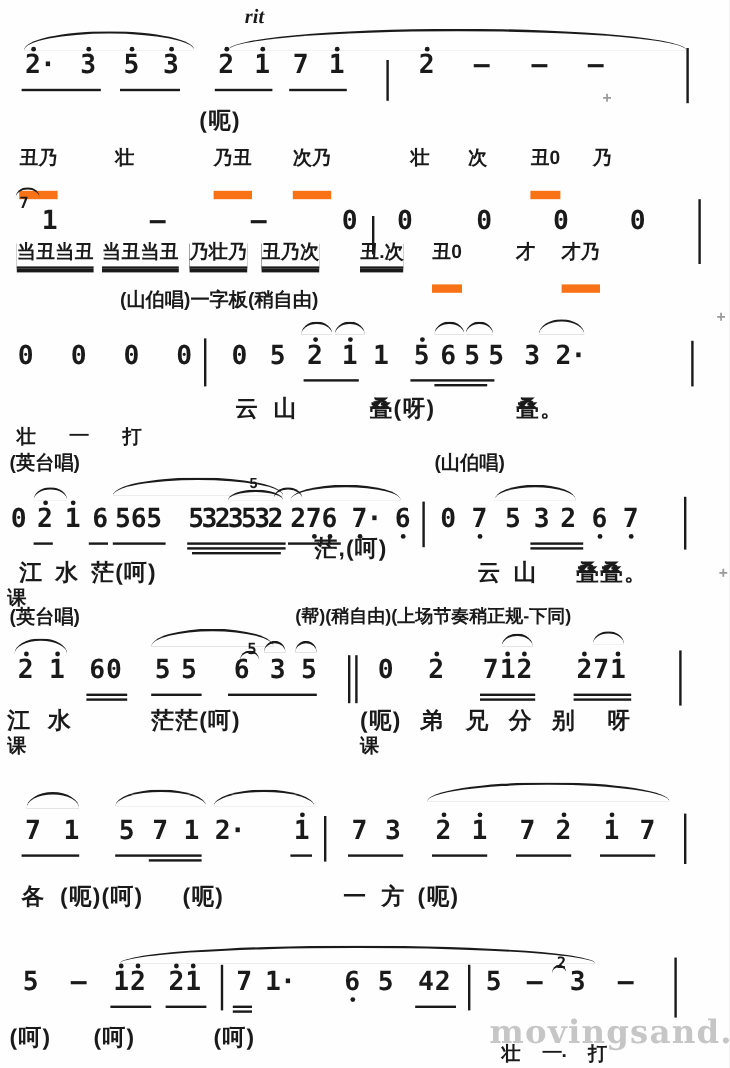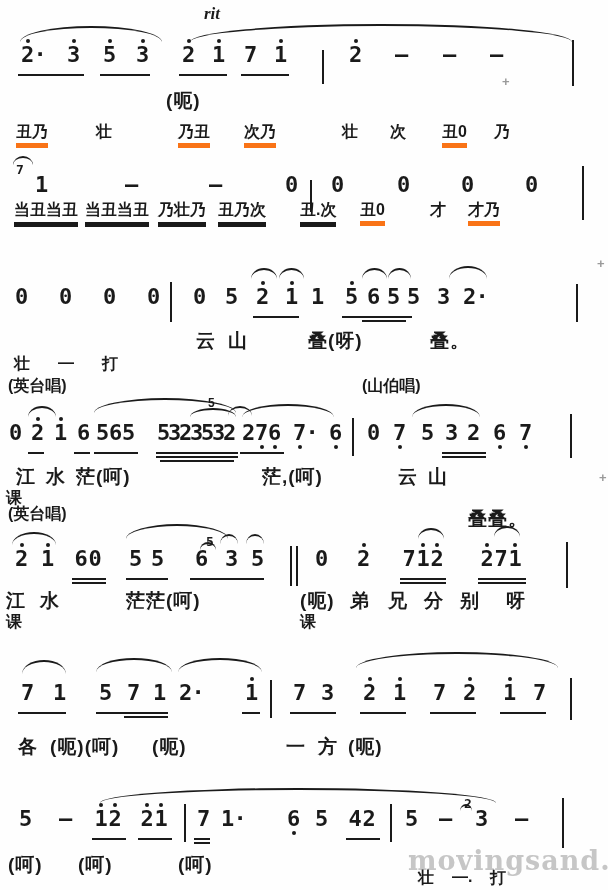--- a/index.html
+++ b/index.html
@@ -9,21 +9,21 @@
   .cell{display:flex;flex-direction:column;align-items:center;width:15px}
   .ndot{width:4px;height:4px;border-radius:50%;margin:1px 0;background:transparent}
   .ndot.on{background:#1a1a1a}
   .digit{font-family:"DejaVu Sans Mono",monospace;font-weight:700;font-size:22px;line-height:22px}
   .slur{position:absolute;border-top:2.5px solid #1a1a1a;border-radius:50% 50% 0 0/100% 100% 0 0}
   .bar{position:absolute;width:2px;background:#1a1a1a}
   .beam{position:absolute;height:2px;background:#1a1a1a}
   .beam.n2{box-shadow:0 4px 0 #1a1a1a}
   .lyr{position:absolute;font-size:19px;font-weight:700;white-space:nowrap;letter-spacing:1px}
   .pc{position:absolute;font-size:16px;font-weight:700;white-space:nowrap}
-  .pc.u1{border-bottom:5px solid #f97316;padding-bottom:0}
+  .pc.u1{border-bottom:7px solid #f97316;padding-bottom:16px}
   .pc.u2{border-bottom:2px solid #1a1a1a;padding-bottom:1px;box-shadow:0 3px 0 #1a1a1a}
   .ann{position:absolute;font-weight:700;font-size:15px;white-space:nowrap}
   .ann.rit{font-family:"Liberation Serif",serif;font-style:italic;font-weight:700;font-size:17px}
   .ann.tuplet{font-size:12px}
   .grace{position:absolute;font-family:"DejaVu Sans Mono",monospace;font-weight:700;font-size:13px}
   .wm{position:absolute;left:408px;top:845px;font-size:27px;font-weight:700;color:#c6c6c6;
      letter-spacing:1px;font-family:"DejaVu Serif",serif}
   .mark{position:absolute;color:#9a9a9a;font-size:13px;font-weight:700}
 </style>
 </head>
@@ -191,20 +191,21 @@
       </span>
     </div>
     <div class="tok" style="left: 524px; top: 168px;">
       <span class="cell">
         <span class="ndot"></span>
         <span class="digit">0</span>
         <span class="ndot"></span>
       </span>
     </div>
     <div class="grace" style="left: 16px; top: 162px;">7</div>
+    <div class="ann" style="left: 100px; top: 240px; font-size: 16px;">(山伯唱)一字板(稍自由)</div>
     <div class="pc u2" style="left: 14px; top: 200px;">当丑当丑</div>
     <div class="pc u2" style="left: 85px; top: 200px;">当丑当丑</div>
     <div class="pc u2" style="left: 158px; top: 200px;">乃壮乃</div>
     <div class="pc u2" style="left: 218px; top: 200px;">丑乃次</div>
     <div class="pc u2" style="left: 300px; top: 200px;">丑.次</div>
     <div class="pc u1" style="left: 360px; top: 200px;">丑0</div>
     <div class="pc" style="left: 430px; top: 200px;">才</div>
     <div class="pc u1" style="left: 468px; top: 200px;">才乃</div>
     <div class="slur" style="left: 251px; top: 268px; width: 26px; height: 9px;"></div>
     <div class="slur" style="left: 279px; top: 268px; width: 25px; height: 9px;"></div>
@@ -514,24 +515,24 @@
         <span class="digit">7</span>
         <span class="ndot on"></span>
       </span>
     </div>
     <div class="ann" style="left: 8px; top: 376px; font-size: 16px;">(英台唱)</div>
     <div class="ann" style="left: 362px; top: 376px; font-size: 16px;">(山伯唱)</div>
     <div class="ann tuplet" style="left: 208px; top: 396px;">5</div>
     <div class="lyr" style="left: 16px; top: 464px;">江</div>
     <div class="lyr" style="left: 46px; top: 464px;">水</div>
     <div class="lyr" style="left: 76px; top: 464px;">茫(呵)</div>
-    <div class="lyr" style="left: 262px; top: 464px;">茫,(呵)</div>
+    <div class="lyr" style="left: 262px; top: 444px;">茫,(呵)</div>
     <div class="lyr" style="left: 398px; top: 464px;">云</div>
     <div class="lyr" style="left: 428px; top: 464px;">山</div>
-    <div class="lyr" style="left: 468px; top: 464px; margin-top: 42px;">叠叠。</div>
+    <div class="lyr" style="left: 480px; top: 464px;">叠叠。</div>
     <div class="pc" style="left: 6px; top: 488px;">课</div>
     <div class="slur" style="left: 12px; top: 532px; width: 44px; height: 11px;"></div>
     <div class="slur" style="left: 126px; top: 524px; width: 102px; height: 13px;"></div>
     <div class="slur" style="left: 200px; top: 542px; width: 16px; height: 6px;"></div>
     <div class="slur" style="left: 220px; top: 534px; width: 18px; height: 8px;"></div>
     <div class="slur" style="left: 246px; top: 534px; width: 18px; height: 8px;"></div>
     <div class="slur" style="left: 418px; top: 528px; width: 26px; height: 9px;"></div>
     <div class="slur" style="left: 494px; top: 526px; width: 26px; height: 9px;"></div>
     <div class="beam n2" style="left: 72px; top: 578px; width: 34px;"></div>
     <div class="beam" style="left: 126px; top: 578px; width: 42px;"></div>
@@ -645,20 +646,21 @@
         <span class="ndot"></span>
       </span>
       <span class="cell" style="width: 14px;">
         <span class="ndot on"></span>
         <span class="digit">1</span>
         <span class="ndot"></span>
       </span>
     </div>
     <div class="grace" style="left: 206px; top: 534px;">5</div>
     <div class="ann" style="left: 8px; top: 504px; font-size: 16px;">(英台唱)</div>
+    <div class="ann" style="left: 246px; top: 504px; font-size: 15px;">(帮)(稍自由)(上场节奏稍正规-下同)</div>
     <div class="lyr" style="left: 6px; top: 588px;">江</div>
     <div class="lyr" style="left: 40px; top: 588px;">水</div>
     <div class="lyr" style="left: 126px; top: 588px;">茫茫(呵)</div>
     <div class="lyr" style="left: 300px; top: 588px;">(呃)</div>
     <div class="lyr" style="left: 350px; top: 588px;">弟</div>
     <div class="lyr" style="left: 388px; top: 588px;">兄</div>
     <div class="lyr" style="left: 424px; top: 588px;">分</div>
     <div class="lyr" style="left: 460px; top: 588px;">别</div>
     <div class="lyr" style="left: 506px; top: 588px;">呀</div>
     <div class="pc" style="left: 6px; top: 612px;">课</div>

